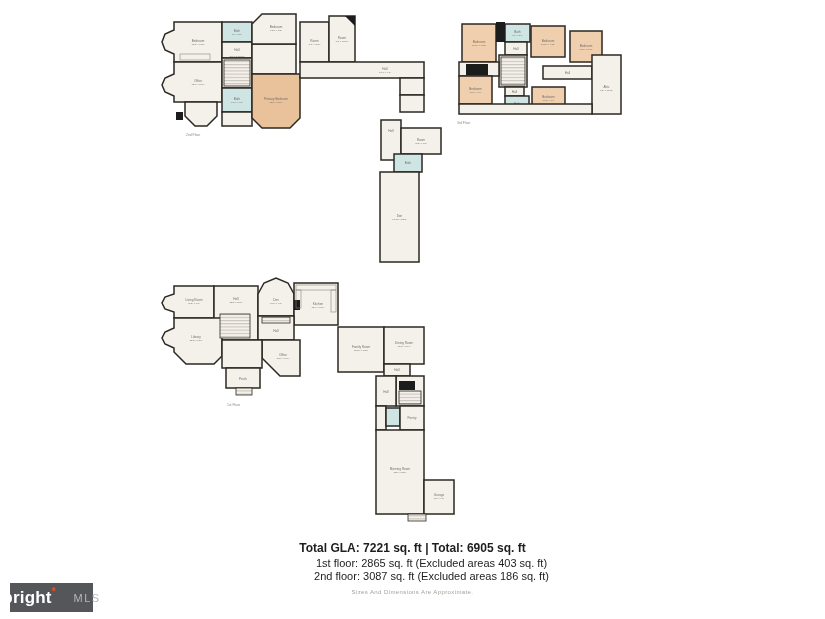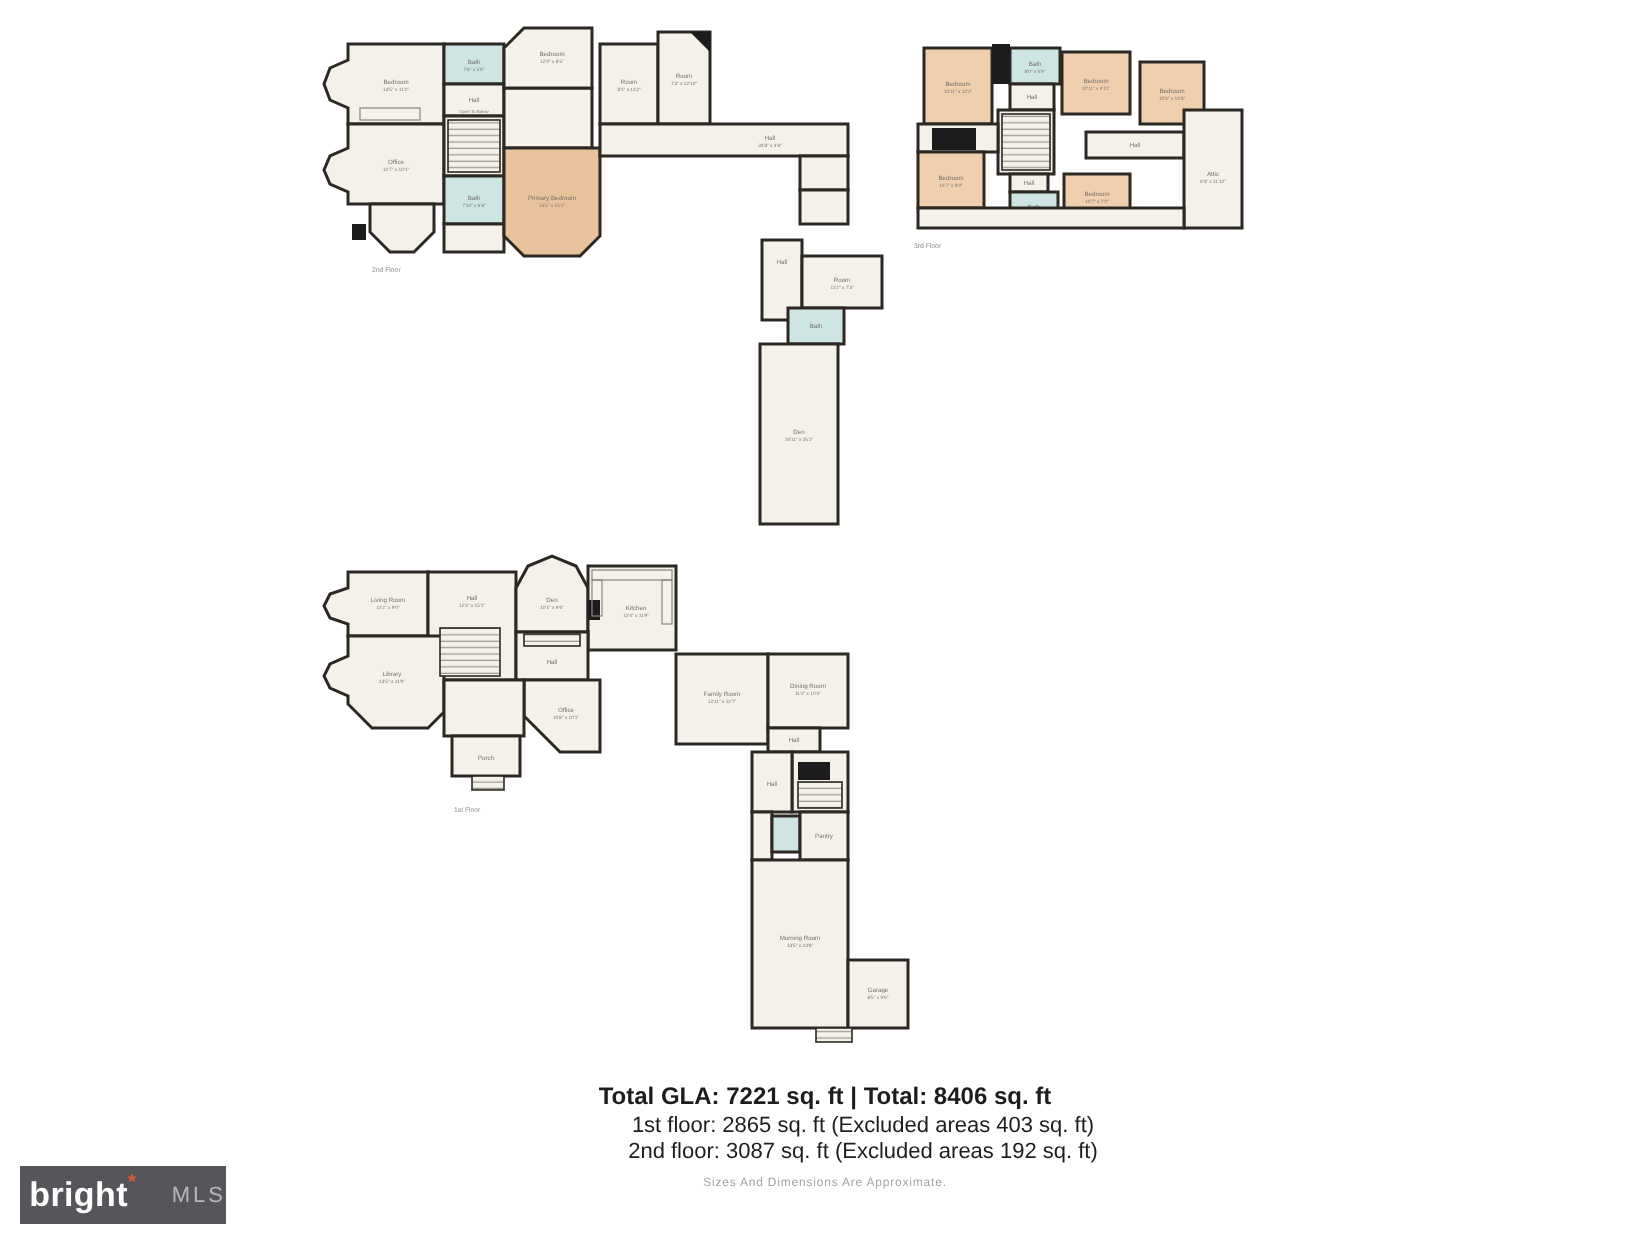--- a/index.html
+++ b/index.html
@@ -3,22 +3,22 @@
 <meta charset="utf-8">
 <style>
   html,body{margin:0;padding:0;background:#ffffff;}
   #page{position:relative;width:825px;height:619px;background:#ffffff;overflow:hidden;
         font-family:"Liberation Sans",sans-serif;}
   #plans{position:absolute;left:0;top:0;}
   .footer{position:absolute;left:0;top:541px;width:100%;text-align:center;color:#1d1d1d;}
   .f-title{font-size:12px;font-weight:bold;margin-bottom:2px;}
   .f-line{font-size:11px;line-height:13px;padding-left:38px;}
   .f-disc{font-size:6px;color:#a7a29b;margin-top:6px;letter-spacing:.4px;}
-  .logo{position:absolute;left:10px;top:583px;width:103px;height:29px;background:#55565a;
-        display:flex;align-items:center;justify-content:flex-end;white-space:nowrap;}
+  .logo{position:absolute;left:10px;top:583px;width:83px;height:29px;background:#55565a;
+        display:flex;align-items:center;justify-content:center;white-space:nowrap;}
   .logo-bright{color:#ffffff;font-size:17px;font-weight:bold;letter-spacing:.2px;}
   .logo-mark{color:#e4572e;font-size:10px;font-weight:bold;vertical-align:super;position:relative;top:-6px;left:0px;}
   .logo-mls{color:#b5b6b8;font-size:11px;letter-spacing:1.5px;margin-left:18px;}
 </style>
 </head>
 <body>
 
 <div id="page">
 
   <svg id="plans" viewBox="0 0 825 619" width="825" height="619" aria-hidden="true">
@@ -172,23 +172,23 @@
         <rect fill="#1c1c1c" stroke="none" x="399" y="381" width="16" height="9"></rect>
         <rect fill="#1c1c1c" stroke="none" x="294" y="300" width="6" height="10"></rect>
         <rect x="296" y="285" width="40" height="5" fill="none" stroke="#8a857c" stroke-width="0.6"></rect>
         <rect x="331" y="290" width="5" height="22" fill="none" stroke="#8a857c" stroke-width="0.6"></rect>
         <rect x="296" y="290" width="5" height="18" fill="none" stroke="#8a857c" stroke-width="0.6"></rect>
         <text x="227" y="406" font-size="3.4" fill="#8f8b84" text-anchor="start" font-family="&quot;Liberation Sans&quot;,sans-serif">1st Floor</text>
       </g>
     </svg>
 
   <div class="footer">
-    <div class="f-title">Total GLA: 7221 sq. ft | Total: 8406 sq. ft</div>
+    <div class="f-title">Total GLA: 7221 sq. ft | Total: 6905 sq. ft</div>
     <div class="f-line">1st floor: 2865 sq. ft (Excluded areas 403 sq. ft)</div>
-    <div class="f-line">2nd floor: 3087 sq. ft (Excluded areas 192 sq. ft)</div>
+    <div class="f-line">2nd floor: 3087 sq. ft (Excluded areas 186 sq. ft)</div>
     <div class="f-disc">Sizes And Dimensions Are Approximate.</div>
   </div>
 
   <div class="logo">
     <span class="logo-bright">bright</span>
       <span class="logo-mark">*</span>
       <span class="logo-mls">MLS</span>
   </div>
 
 </div>

